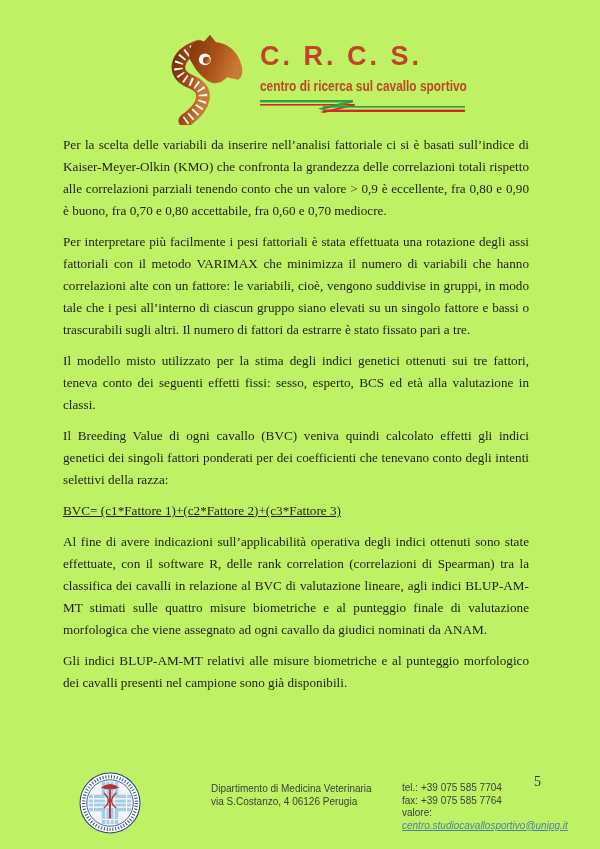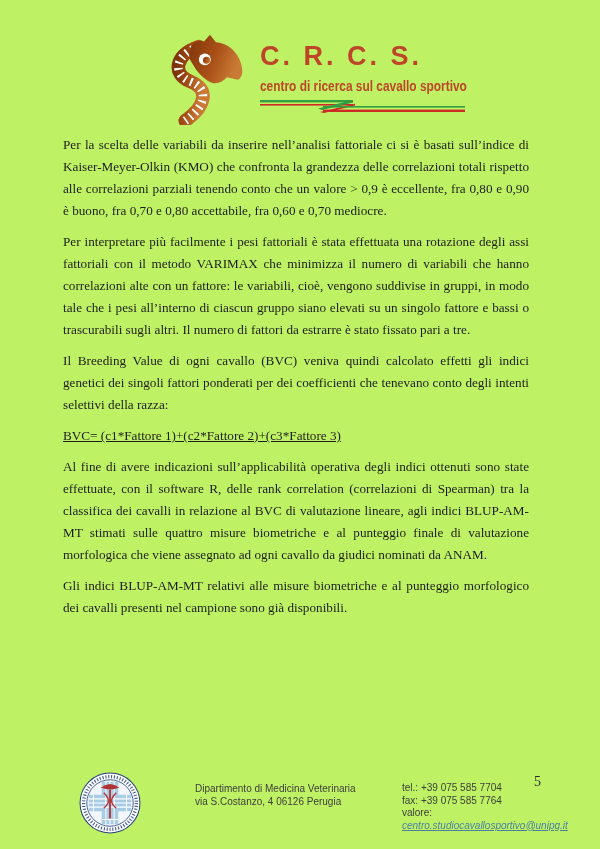--- a/index.html
+++ b/index.html
@@ -22,21 +22,21 @@
   }
   .stripes{margin-top:4px;line-height:0;}
   
   .content{position:absolute;top:134px;left:63px;width:478px;font-size:13.2px;line-height:22px;}
   .content p{margin:0 12px 9px 0;text-align:justify;}
   .content p.formula{text-align:left;text-decoration:underline;}
   
   .footer{position:absolute;top:770px;left:0;width:600px;height:75px;
     font-family:"Liberation Sans","DejaVu Sans",sans-serif;font-size:10px;color:#3d3d3d;}
   .seal{position:absolute;left:79px;top:2px;width:62px;height:62px;}
-  .dept{position:absolute;left:195px;top:12px;line-height:13px;}
+  .dept{position:absolute;left:211px;top:12px;line-height:13px;}
   .contact{position:absolute;left:402px;top:12px;line-height:12.5px;}
   .email-link{color:#4d7fa3;text-decoration:underline;cursor:pointer;font-style:italic;}
   .pagenum{position:absolute;left:534px;top:4px;font-family:"Liberation Serif","DejaVu Serif",serif;
     font-size:14px;color:#2a2a2a;}
 </style>
 </head>
 <body>
 
 <div class="page">
 
@@ -75,20 +75,21 @@
           <rect x="63" y="7" width="142" height="1.6" fill="#339e3f"></rect>
           <rect x="63" y="10.6" width="142" height="2.4" fill="#ce2b26"></rect>
         </svg>
       </div>
     </div>
   </header>
 
   <main class="content">
     <p>Per la scelta delle variabili da inserire nell’analisi fattoriale ci si è basati sull’indice di Kaiser-Meyer-Olkin (KMO) che confronta la grandezza delle correlazioni totali rispetto alle correlazioni parziali tenendo conto che un valore &gt; 0,9 è eccellente, fra 0,80 e 0,90 è buono, fra 0,70 e 0,80 accettabile, fra 0,60 e 0,70 mediocre.</p>
     <p>Per interpretare più facilmente i pesi fattoriali è stata effettuata una rotazione degli assi fattoriali con il metodo VARIMAX che minimizza il numero di variabili che hanno correlazioni alte con un fattore: le variabili, cioè, vengono suddivise in gruppi, in modo tale che i pesi all’interno di ciascun gruppo siano elevati su un singolo fattore e bassi o trascurabili sugli altri. Il numero di fattori da estrarre è stato fissato pari a tre.</p>
+    <p>Il modello misto utilizzato per la stima degli indici genetici ottenuti sui tre fattori, teneva conto dei seguenti effetti fissi: sesso, esperto, BCS ed età alla valutazione in classi.</p>
     <p>Il Breeding Value di ogni cavallo (BVC) veniva quindi calcolato effetti gli indici genetici dei singoli fattori ponderati per dei coefficienti che tenevano conto degli intenti selettivi della razza:</p>
     <p class="formula">BVC= (c1*Fattore 1)+(c2*Fattore 2)+(c3*Fattore 3)</p>
     <p>Al fine di avere indicazioni sull’applicabilità operativa degli indici ottenuti sono state effettuate, con il software R, delle rank correlation (correlazioni di Spearman) tra la classifica dei cavalli in relazione al BVC di valutazione lineare, agli indici BLUP-AM-MT stimati sulle quattro misure biometriche e al punteggio finale di valutazione morfologica che viene assegnato ad ogni cavallo da giudici nominati da ANAM.</p>
     <p>Gli indici BLUP-AM-MT relativi alle misure biometriche e al punteggio morfologico dei cavalli presenti nel campione sono già disponibili.</p>
   </main>
 
   <footer class="footer">
     <div class="seal">
       <svg viewBox="0 0 60 60" width="62" height="62" aria-hidden="true">
         <circle cx="30" cy="30" r="29" fill="#ffffff" stroke="#27427c" stroke-width="1"></circle>

